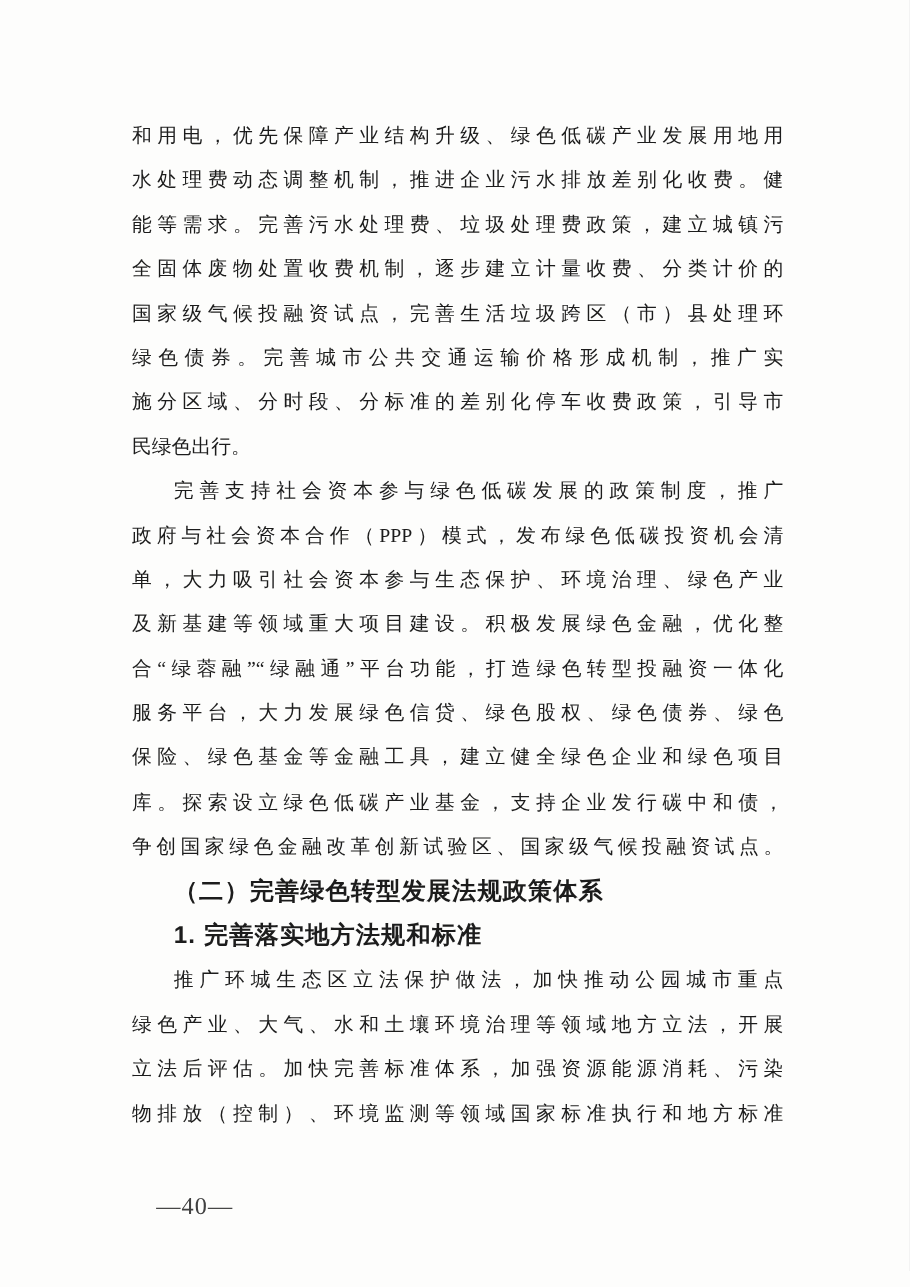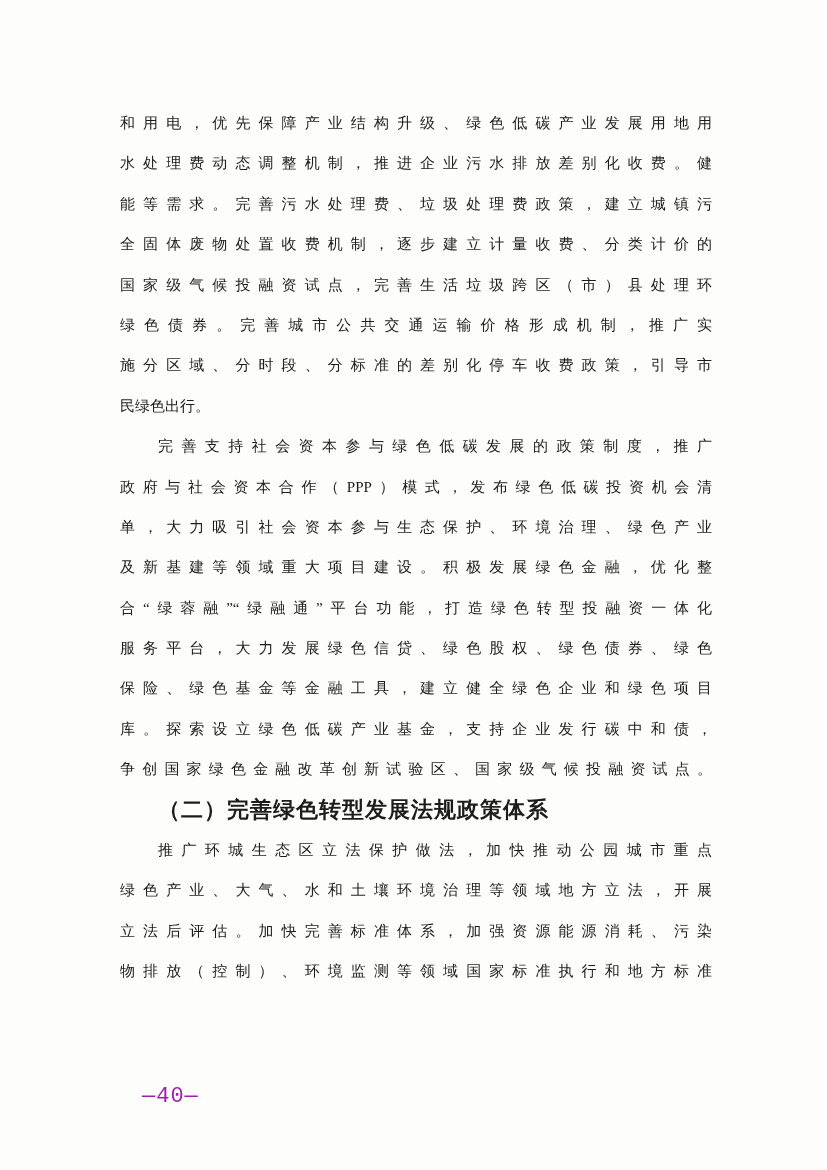--- a/index.html
+++ b/index.html
@@ -19,21 +19,21 @@
   }
   .text-block {
     position: absolute;
     left: 120px;
     top: 103px;
     width: 592px;
   }
   .ln {
     height: 40.4px;
     line-height: 40.4px;
-    font-size: 15px;
+    font-size: 18px;
     text-align: justify;
     text-align-last: justify;
     text-justify: inter-character;
     overflow: hidden;
     white-space: normal;
   }
   .ln.indent {
     text-indent: 38px;
   }
   .ln.last {
@@ -48,22 +48,22 @@
     text-align-last: left;
     text-indent: 38px;
     letter-spacing: 1px;
   }
   .page-number {
     position: absolute;
     left: 142px;
     top: 1084px;
     font-size: 22px;
     letter-spacing: 1px;
-    color: #a21caf;
-    font-family: Liberation Mono, monospace;
+    color: #404040;
+    font-family: Liberation Serif, serif;
   }
 </style>
 </head>
 <body>
 
 <div class="page">
   <div class="text-block">
     <div class="ln">和用电，优先保障产业结构升级、绿色低碳产业发展用地用</div>
     <div class="ln">水处理费动态调整机制，推进企业污水排放差别化收费。健</div>
     <div class="ln">能等需求。完善污水处理费、垃圾处理费政策，建立城镇污</div>
@@ -75,19 +75,20 @@
     <div class="ln indent">完善支持社会资本参与绿色低碳发展的政策制度，推广</div>
     <div class="ln">政府与社会资本合作（PPP）模式，发布绿色低碳投资机会清</div>
     <div class="ln">单，大力吸引社会资本参与生态保护、环境治理、绿色产业</div>
     <div class="ln">及新基建等领域重大项目建设。积极发展绿色金融，优化整</div>
     <div class="ln">合“绿蓉融”“绿融通”平台功能，打造绿色转型投融资一体化</div>
     <div class="ln">服务平台，大力发展绿色信贷、绿色股权、绿色债券、绿色</div>
     <div class="ln">保险、绿色基金等金融工具，建立健全绿色企业和绿色项目</div>
     <div class="ln">库。探索设立绿色低碳产业基金，支持企业发行碳中和债，</div>
     <div class="ln">争创国家绿色金融改革创新试验区、国家级气候投融资试点。</div>
     <div class="ln h">（二）完善绿色转型发展法规政策体系</div>
+    <div class="ln h">1. 完善落实地方法规和标准</div>
     <div class="ln indent">推广环城生态区立法保护做法，加快推动公园城市重点</div>
     <div class="ln">绿色产业、大气、水和土壤环境治理等领域地方立法，开展</div>
     <div class="ln">立法后评估。加快完善标准体系，加强资源能源消耗、污染</div>
     <div class="ln">物排放（控制）、环境监测等领域国家标准执行和地方标准</div>
   </div>
   <div class="page-number">—40—</div>
 </div>
 
 </body></html>

